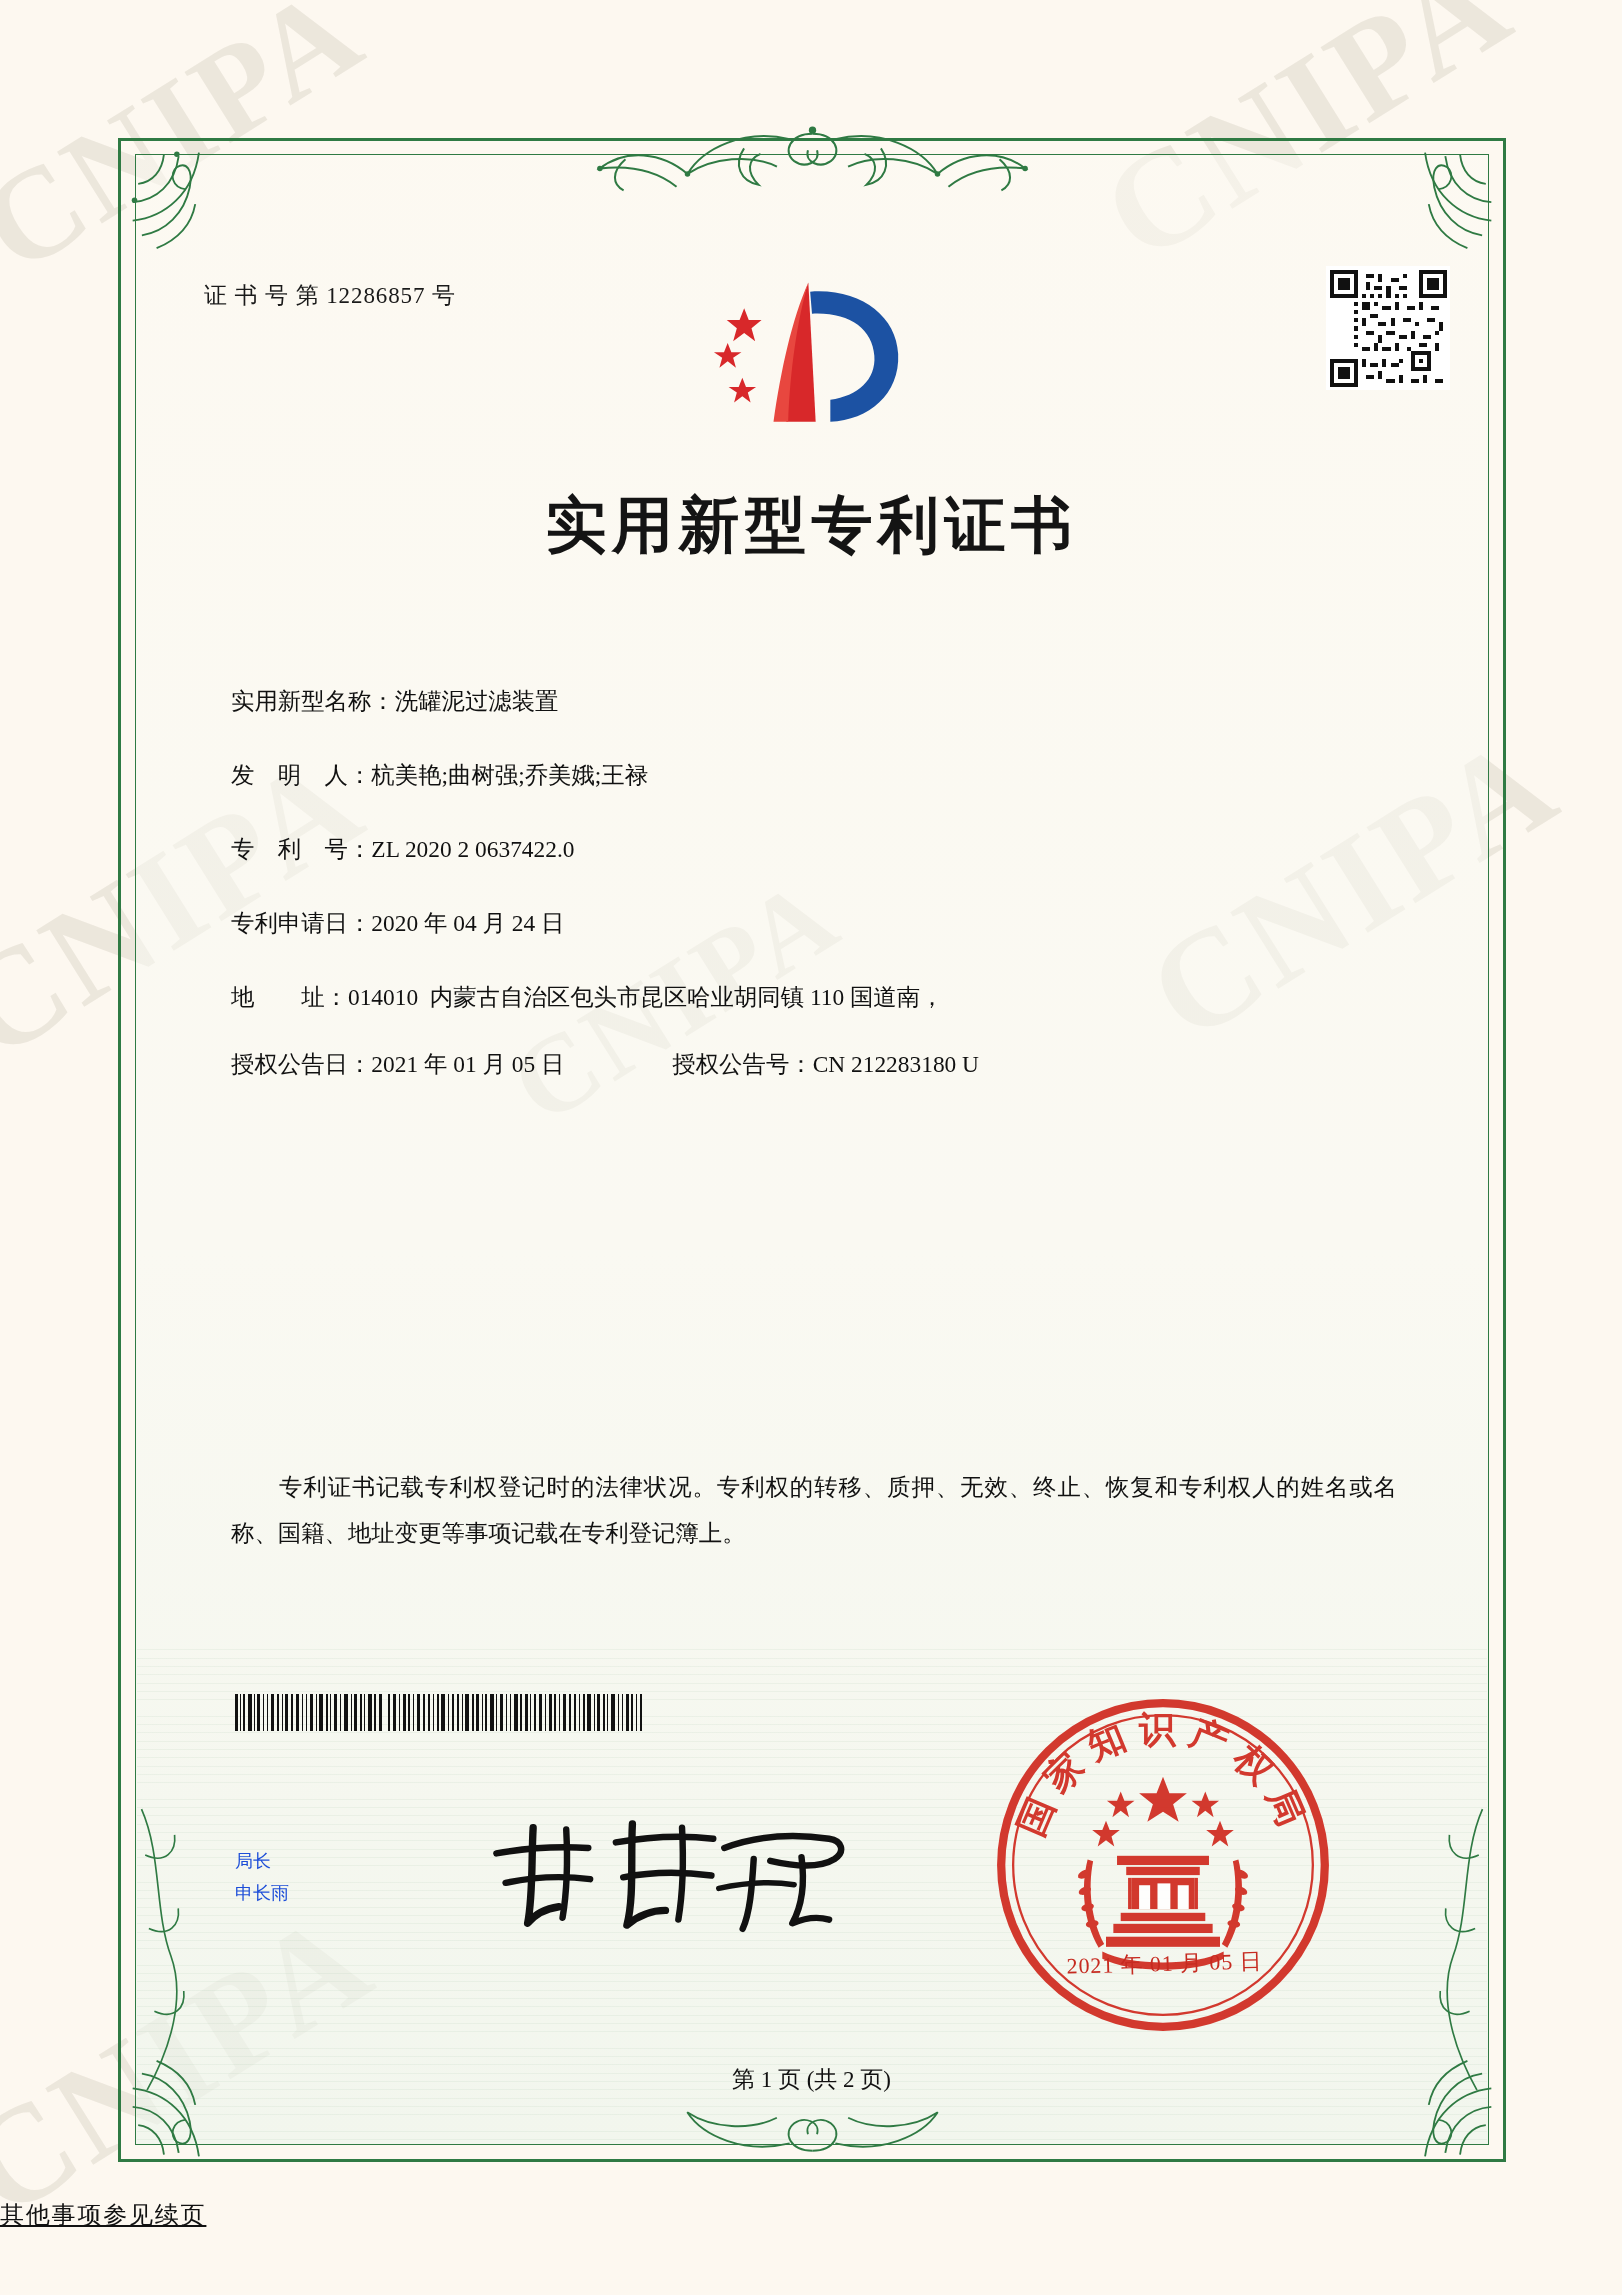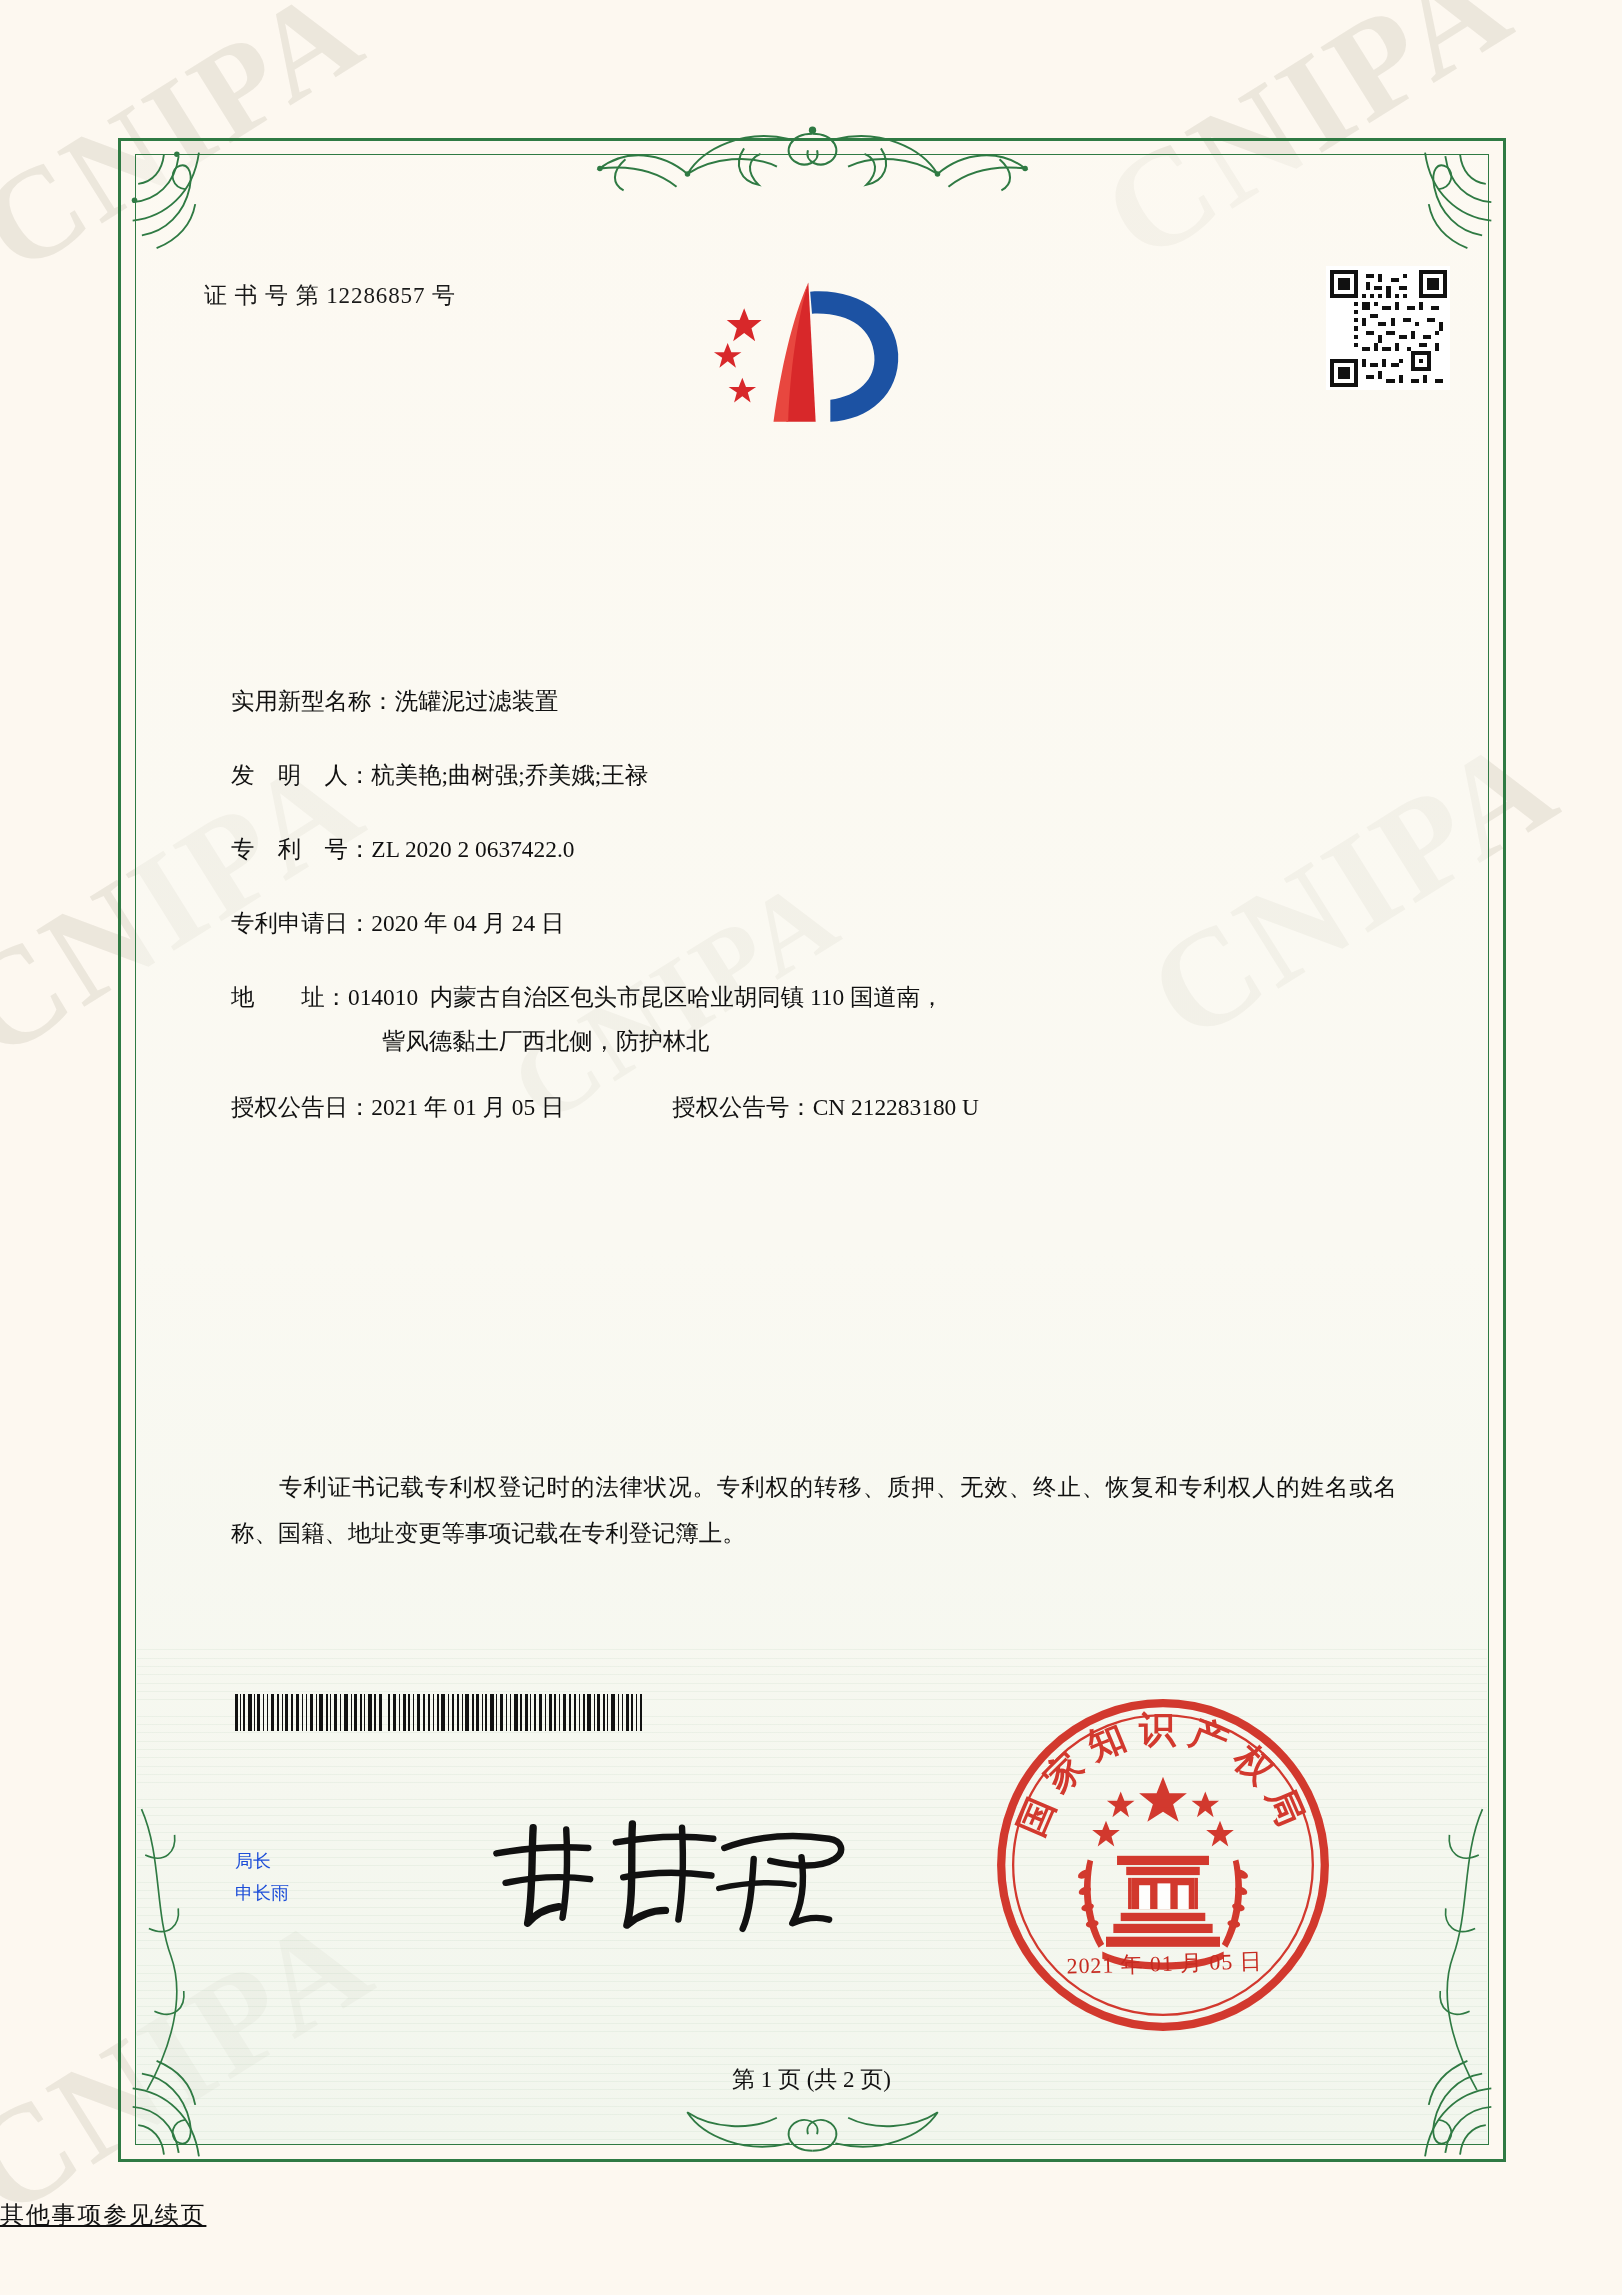--- a/index.html
+++ b/index.html
@@ -461,20 +461,21 @@
       <path d="M116 8 C104 48 96 104 94 160 L78 160 C86 104 98 48 116 8 Z" fill="#e8473f"></path>
 
       <g fill="#d8282a">
         <polygon points="46,36 51,49 65,49 54,58 58,72 46,63 34,72 38,58 27,49 41,49"></polygon>
         <polygon points="28,74 32,84 43,84 34,90 37,101 28,94 19,101 22,90 13,84 24,84"></polygon>
         <polygon points="44,112 48,122 59,122 50,128 53,139 44,132 35,139 38,128 29,122 40,122"></polygon>
       </g>
     </svg>
   </div>
 
+  <div class="main-title">实用新型专利证书</div>
 
   <div class="fields">
 
     <div class="row">
       <span class="label">实用新型名称：</span>
       <span class="value">洗罐泥过滤装置</span>
     </div>
 
     <div class="row">
       <span class="label">发    明    人：</span>
@@ -490,21 +491,20 @@
       <span class="label">专利申请日：</span>
       <span class="value">2020 年 04 月 24 日</span>
     </div>
 
 
     <div style="margin-bottom:31px;">
       <div class="row" style="margin-bottom:8px;">
         <span class="label">地        址：</span>
         <span class="value">014010  内蒙古自治区包头市昆区哈业胡同镇 110 国道南，</span>
       </div>
-      <div class="addr-second-line">訾风德黏土厂西北侧，防护林北</div>
     </div>
 
     <div class="row two-col">
       <span class="label">授权公告日：</span>
       <span class="value">2021 年 01 月 05 日</span>
       <span class="label second">授权公告号：</span>
       <span class="value">CN 212283180 U</span>
     </div>
 
   </div>

